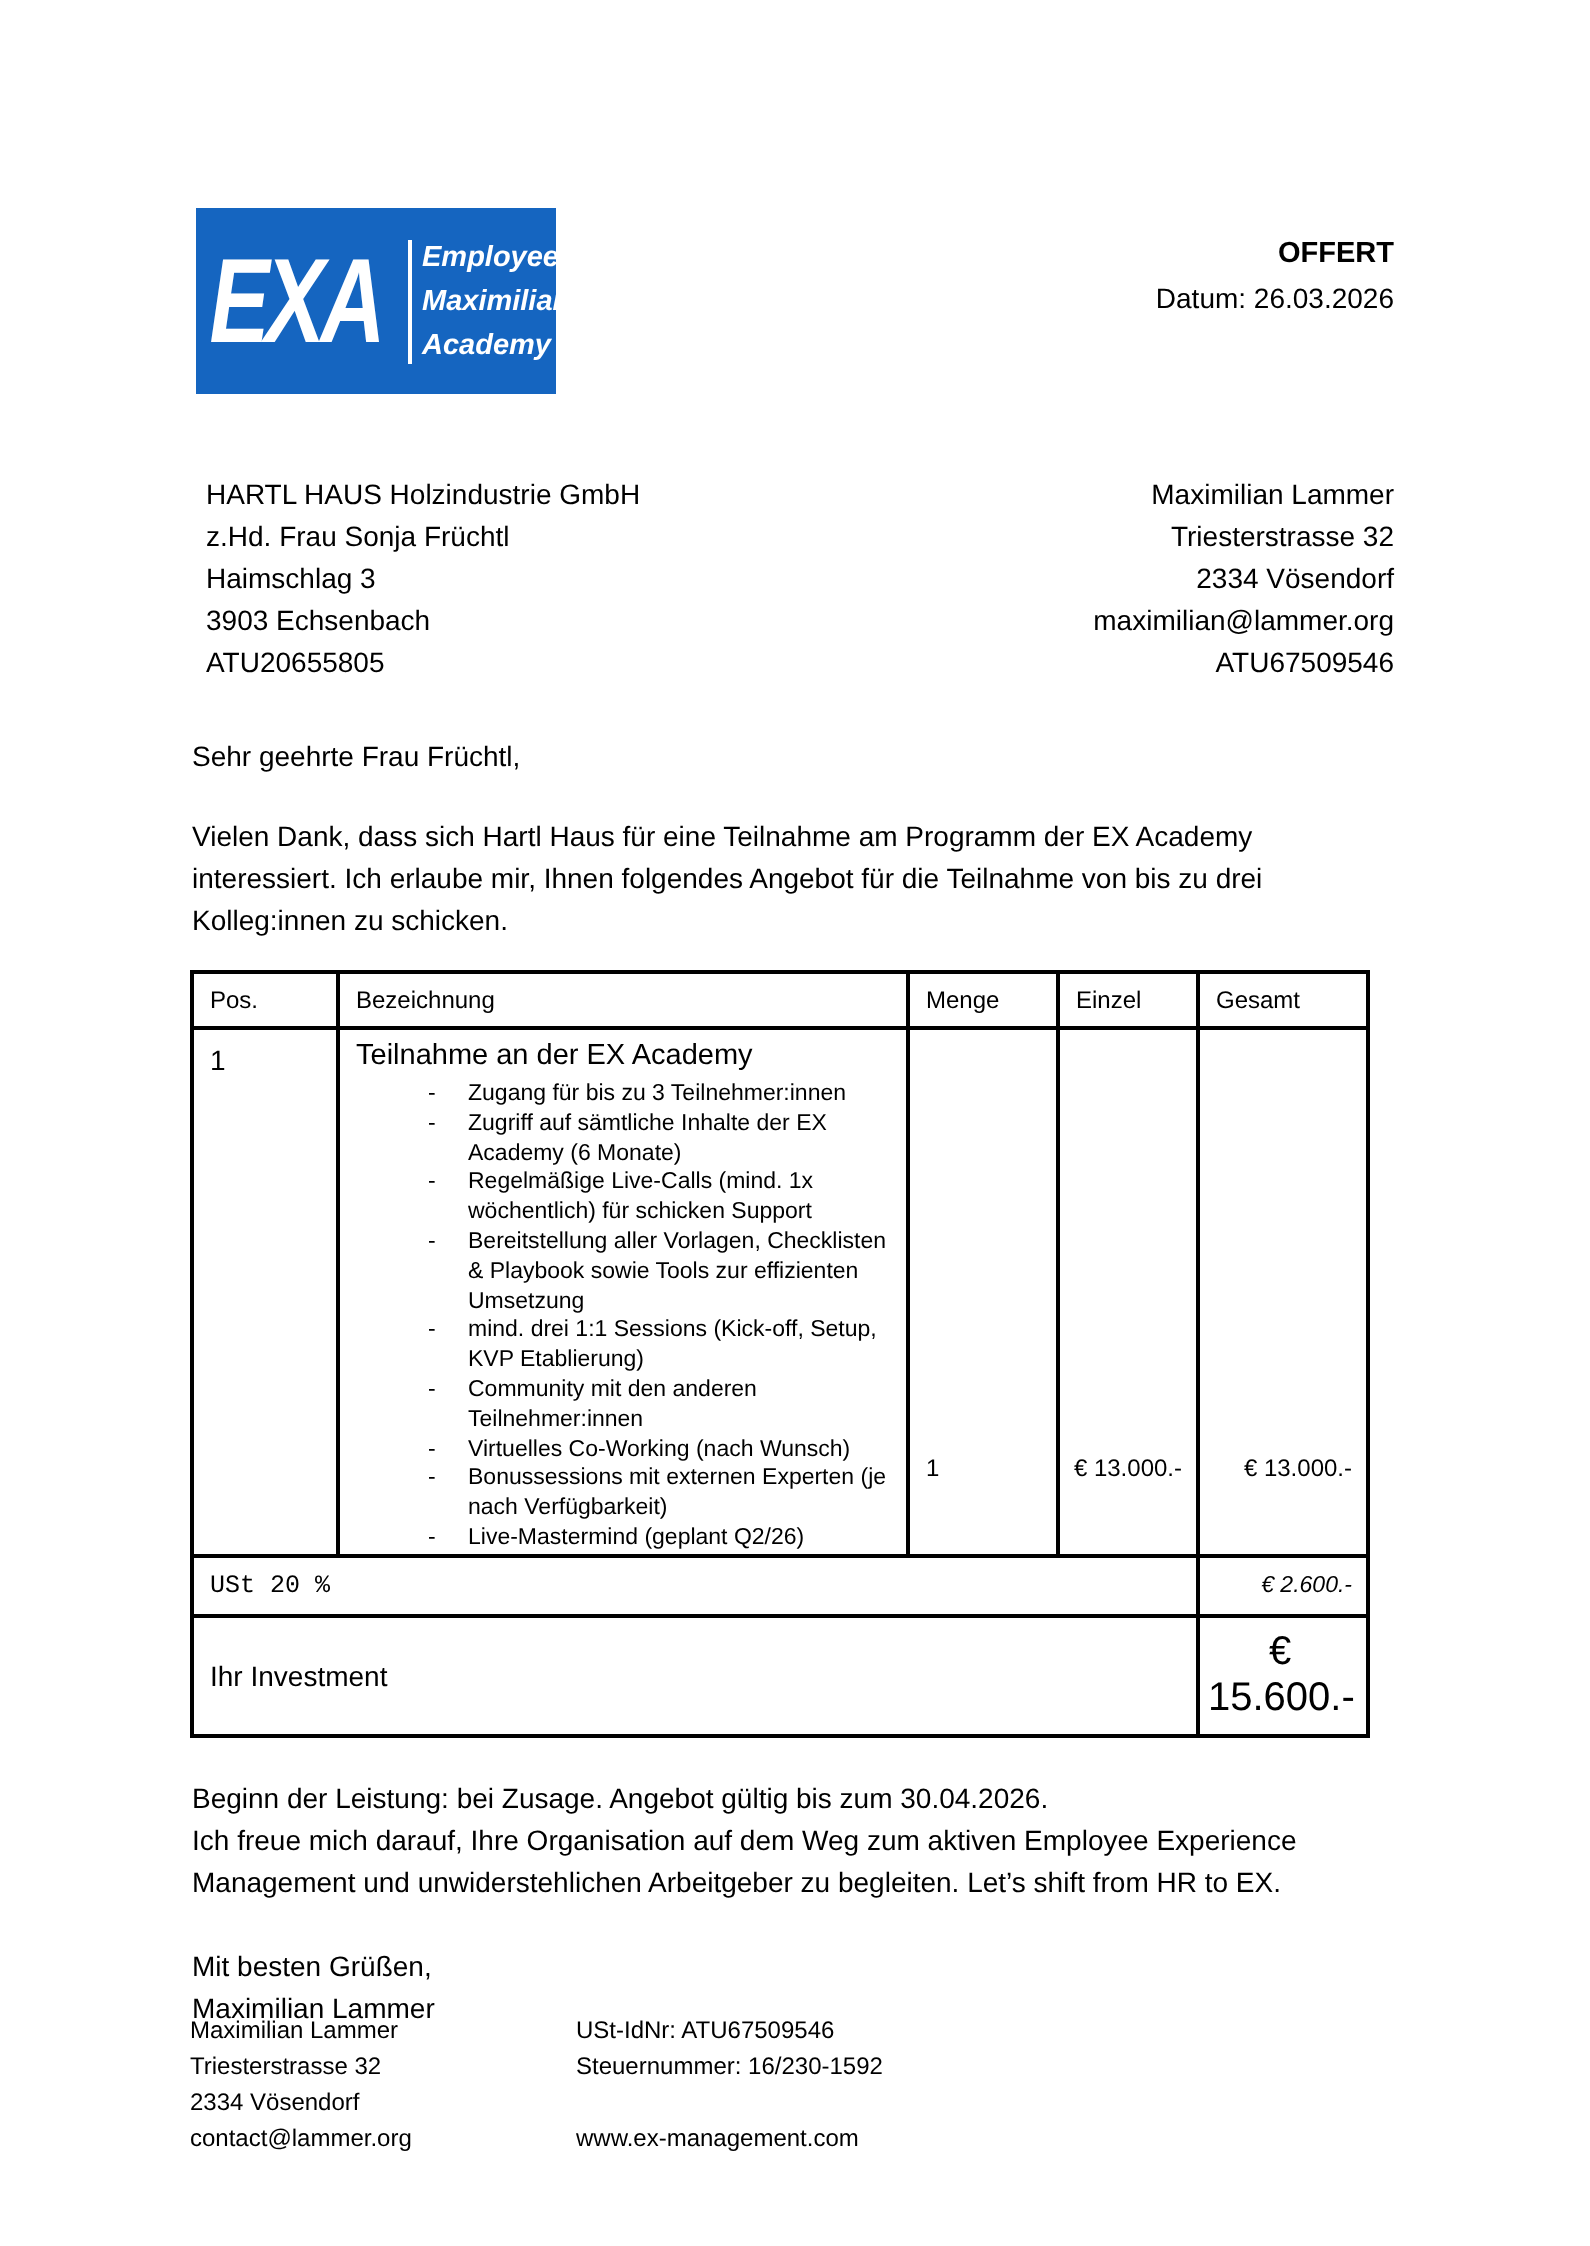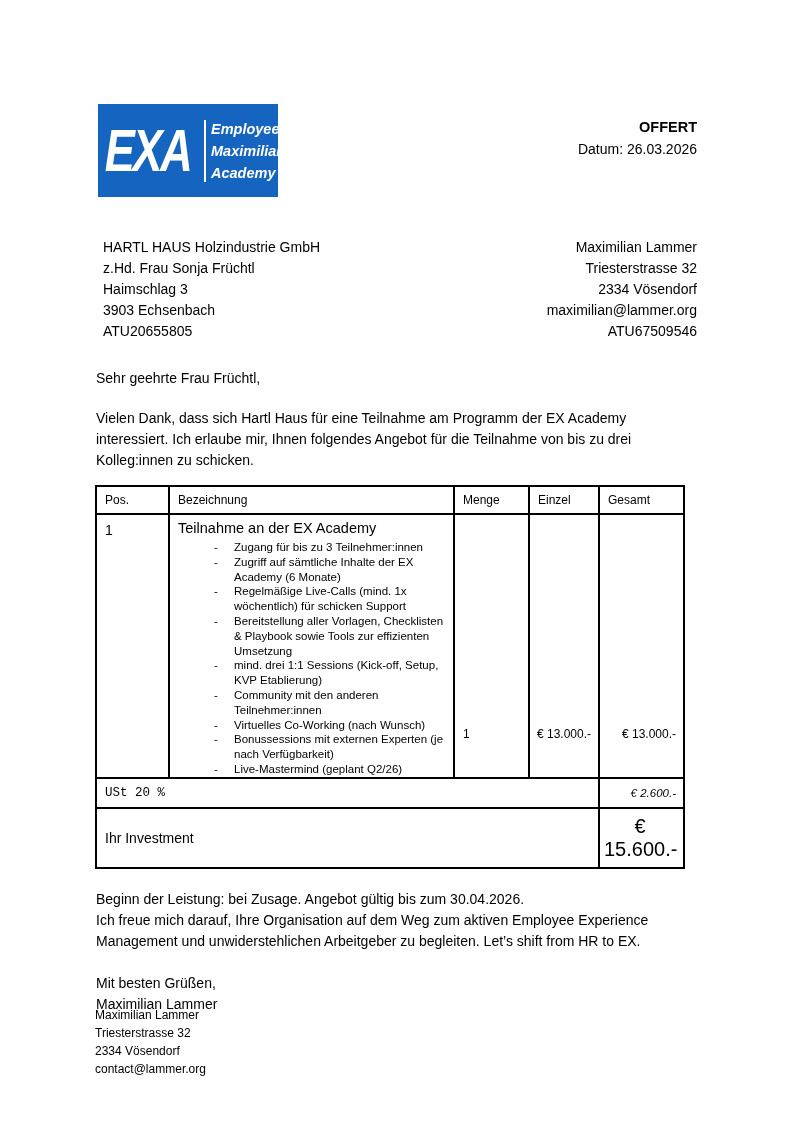--- a/index.html
+++ b/index.html
@@ -282,15 +282,21 @@
     <div>Maximilian Lammer</div>
   </div>
 
   <div class="footer">
     <div class="fcol1">
       <div class="f-line">Maximilian Lammer</div>
       <div class="f-line">Triesterstrasse 32</div>
       <div class="f-line">2334 Vösendorf</div>
       <div class="f-line">contact@lammer.org</div>
     </div>
+    <div class="fcol2">
+      <div class="f-line">USt-IdNr: ATU67509546</div>
+      <div class="f-line">Steuernummer: 16/230-1592</div>
+      <div class="f-line"></div>
+      <div class="f-line">www.ex-management.com</div>
+    </div>
   </div>
 
 </div>
 
 </body></html>

